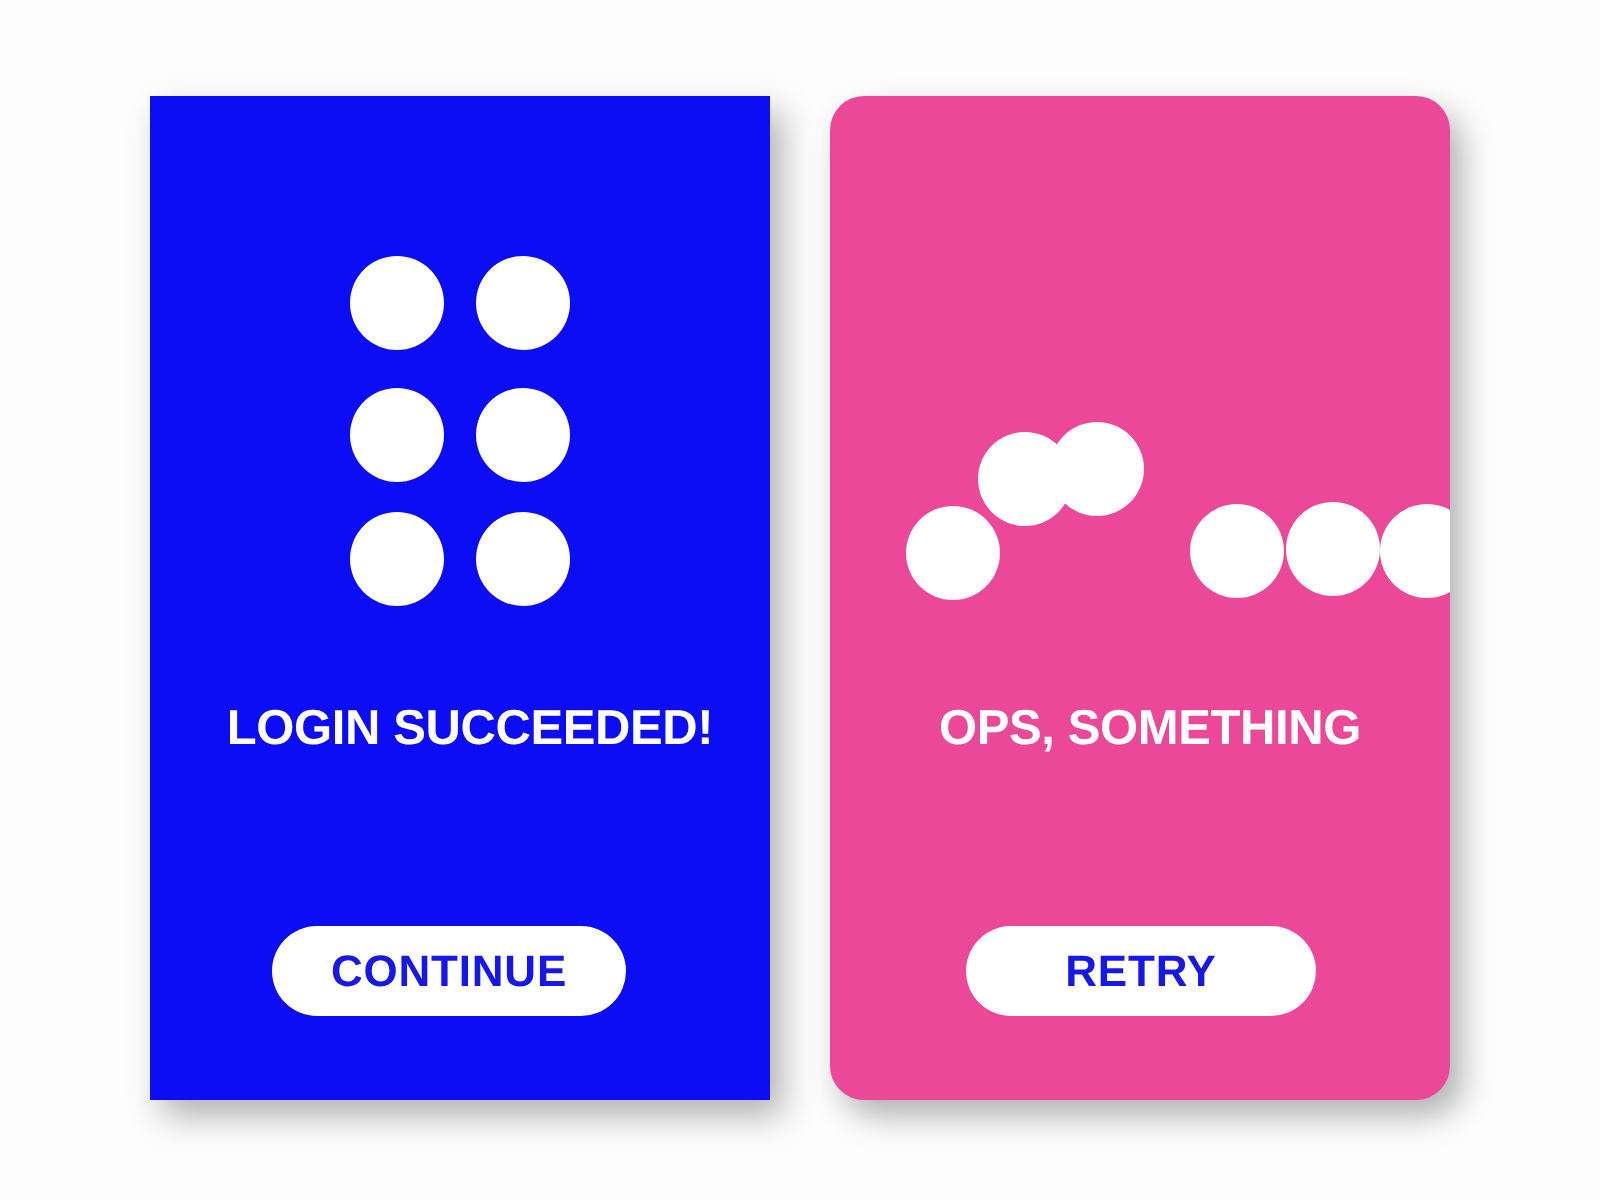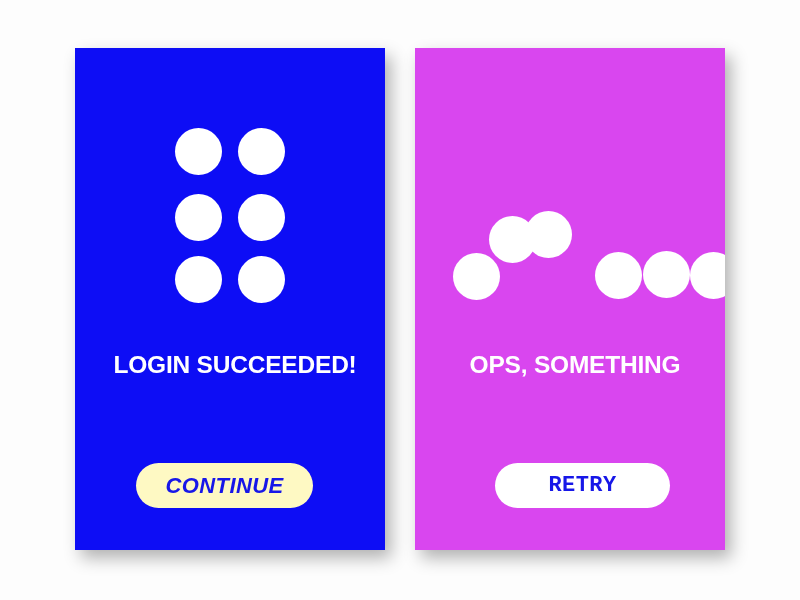--- a/index.html
+++ b/index.html
@@ -89,23 +89,22 @@
     display: flex;
     align-items: center;
     justify-content: center;
     padding: 0;
   }
   .btn.continue-btn {
     left: 61px;
     width: 177px;
   }
   .btn.retry-btn {
-    left: 80px;
+    left: 68px;
     width: 175px;
-    font-family: Liberation Mono, monospace;
   }
 </style>
 </head>
 <body style="background: rgb(253, 253, 253);">
 
 <div id="stage">
 
   <div class="card left" style="background: rgb(13, 13, 245);">
 
     <div class="illustration">
@@ -114,27 +113,27 @@
       <div class="dot" style="left: 100px; top: 146px; background: rgb(255, 255, 255);"></div>
       <div class="dot" style="left: 163px; top: 146px; background: rgb(255, 255, 255);"></div>
       <div class="dot" style="left: 100px; top: 208px; background: rgb(255, 255, 255);"></div>
       <div class="dot" style="left: 163px; top: 208px; background: rgb(255, 255, 255);"></div>
     </div>
 
     <div class="message" style="color: rgb(255, 255, 255);">
       <span class="line">LOGIN SUCCEEDED!</span>
     </div>
 
-    <button class="btn continue-btn" style="background: #fef9c3; color: rgb(23, 23, 232); font-style: italic;">
+    <button class="btn continue-btn" style="background: #ffffff; color: rgb(23, 23, 232);">
       <span>CONTINUE</span>
     </button>
 
   </div>
 
-  <div class="card right" style="background: #d946ef;">
+  <div class="card right" style="background: #ec4899; border-radius: 17px;">
 
     <div class="illustration">
       <div class="dot" style="left: 38px; top: 205px; background: rgb(255, 255, 255);"></div>
       <div class="dot" style="left: 74px; top: 168px; background: rgb(255, 255, 255);"></div>
       <div class="dot" style="left: 110px; top: 163px; background: rgb(255, 255, 255);"></div>
       <div class="dot" style="left: 180px; top: 204px; background: rgb(255, 255, 255);"></div>
       <div class="dot" style="left: 228px; top: 203px; background: rgb(255, 255, 255);"></div>
       <div class="dot" style="left: 275px; top: 204px; background: rgb(255, 255, 255);"></div>
     </div>
 

